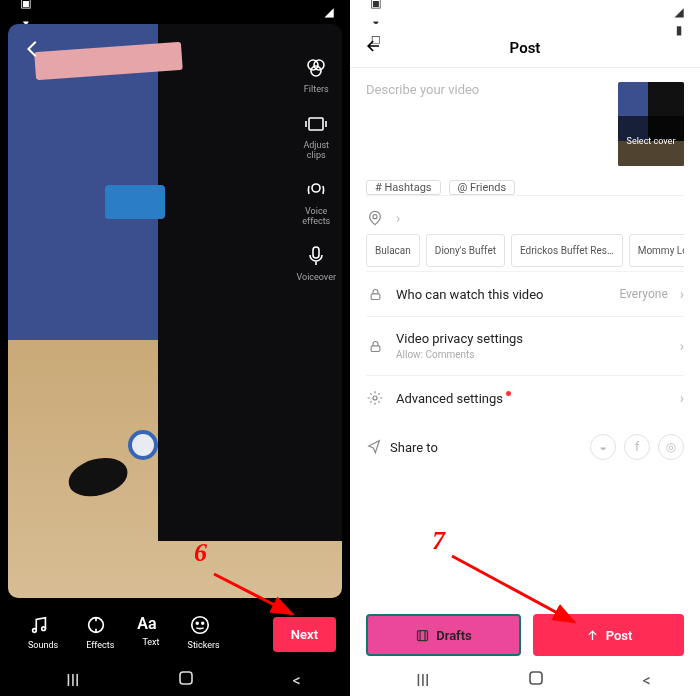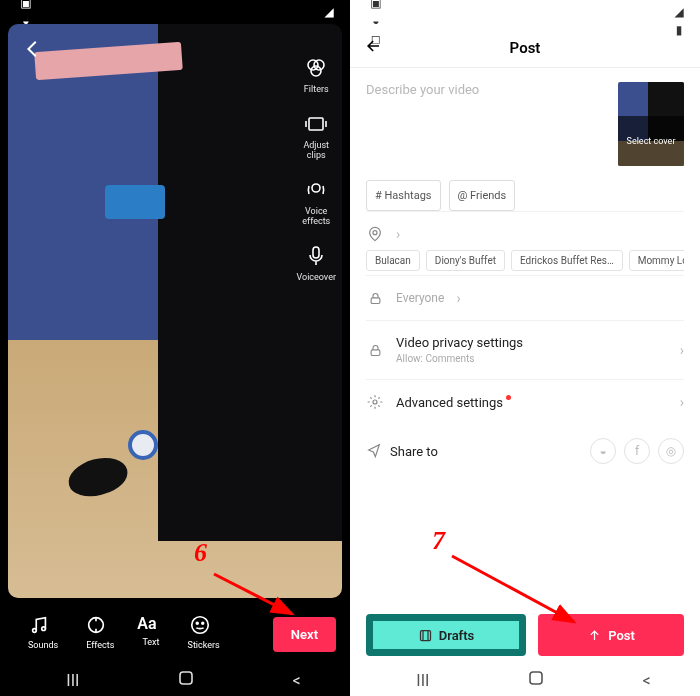--- a/index.html
+++ b/index.html
@@ -20,21 +20,21 @@
   .scene { position:absolute; inset:0; }
   .wall { position:absolute; left:0; top:0; width:60%; height:55%; background:#3b4f8f; }
   .desk { position:absolute; left:0; bottom:0; width:100%; height:45%; background:linear-gradient(#c9a977,#d7bd94); }
   .monitor { position:absolute; right:0; top:0; width:55%; height:90%; background:#0d0d0f; }
   .mouse { position:absolute; left:18%; bottom:18%; width:60px; height:36px; background:#111; border-radius:50% 50% 48% 48%; transform:rotate(-15deg);}
   .disc { position:absolute; left:36%; bottom:24%; width:30px; height:30px; border-radius:50%; background:#e8ecf2; border:4px solid #3865b5;}
   .tape { position:absolute; left:8%; top:4%; width:44%; height:28px; background:#e6a5a9; transform:rotate(-4deg); border-radius:3px;}
   .basket { position:absolute; left:29%; top:28%; width:60px; height:34px; background:#2b7dc6; border-radius:4px;}
   .back-arrow { position:absolute; top:14px; left:14px; z-index:5; }
   .side-tools { position:absolute; top:32px; right:6px; display:flex; flex-direction:column; gap:18px; align-items:center; z-index:5; }
-  .tool { display:flex; flex-direction:column; align-items:center; gap:4px; color:#e5e5e5; }
+  .tool { display:flex; flex-direction:column; align-items:center; gap:4px; color:#a3a3a3; }
   .tool .lbl { font-size:9px; text-align:center; }
 
   
   .editor-bar { position:absolute; bottom:32px; left:0; right:0; height:64px; display:flex; align-items:center; }
   .editor-tools { display:flex; gap:20px; padding-left:20px; }
   .etool { display:flex; flex-direction:column; align-items:center; gap:4px; color:#fff; }
   .etool .lbl { font-size:9px;margin-left:8px; }
   .next-btn { position:absolute; right:14px; bottom:12px; background:#ff2d55; color:#fff; border:none; border-radius:4px; padding:10px 18px; font-size:13px; font-weight:600; }
 
   
@@ -50,38 +50,38 @@
   .hdr { display:flex; align-items:center; justify-content:center; height:40px; position:relative; border-bottom:1px solid #eee; margin-top:4px;}
   .hdr .title { font-size:15px; font-weight:600; }
   .hdr .back { position:absolute; left:14px; }
   .content { padding: 14px 16px 0 16px; font-size:13px; color:#222; }
   .desc-row { display:flex; gap:10px; }
   .desc { flex:1; color:#aaa; font-size:13px; }
   .thumb { width:66px; height:84px; position:relative; border-radius:2px; overflow:hidden;}
   .thumb .mini { position:absolute; inset:0; }
   .thumb .cap { position:absolute; bottom:0; left:0; right:0; background:rgba(0,0,0,.6); color:#fff; font-size:9px; text-align:center; padding:20px 0;}
   .chiprow { display:flex; gap:8px; margin-top:14px; }
-  .chip { border:1px solid #ddd; border-radius:3px; padding:8px 8px; font-size:11px; color:#555; display:flex; align-items:center; gap:3px;}
+  .chip { border:1px solid #ddd; border-radius:3px; padding:0 8px; font-size:11px; color:#555; display:flex; align-items:center; gap:3px;}
   .row { display:flex; align-items:center; padding:14px 0; border-top:1px solid #f1f1f1; gap:12px;}
   .row:first-of-type{ margin-top:16px;}
   .row .icon { width:18px; color:#777; display:flex; justify-content:center;}
   .row .label { flex:1; font-size:13px; }
   .row .sub { font-size:10px; color:#aaa; }
   .row .val { font-size:12px; color:#aaa; }
   .chev { color:#bbb; font-size:14px;}
   .locchips { display:flex; gap:6px; margin:-6px 0 4px 0; overflow:hidden;}
-  .locchip { border:1px solid #e3e3e3; border-radius:3px; padding:4px 8px; font-size:10px; color:#555; white-space:nowrap;}
+  .locchip { border:1px solid #e3e3e3; border-radius:3px; padding:10px 8px; font-size:10px; color:#555; white-space:nowrap;}
   .sharerow { display:flex; align-items:center; padding:14px 0; gap:8px;}
   .shareicons { display:flex; gap:8px; margin-left:auto;}
   .circ { width:26px; height:26px; border-radius:50%; border:1px solid #e2e2e2; display:flex; align-items:center; justify-content:center; color:#bbb; font-size:12px;}
   .reddot { width:5px; height:5px; background:#f33; border-radius:50%; display:inline-block; margin-left:3px; vertical-align:top;}
 
   .footer { position:absolute; bottom:40px; left:16px; right:16px; display:flex; gap:12px;}
   .btn { flex:1; height:42px; border-radius:4px; display:flex; align-items:center; justify-content:center; gap:6px; font-size:13px; font-weight:600;}
-  .drafts { border:7px solid #0f766e; background:#5eead4; color:#222;}
+  .drafts { border:2px solid #0f766e; background:#ec4899; color:#222;}
   .post { background:#ff2d55; color:#fff; border:none;}
 </style>
 </head>
 <body>
 
 <div class="phone phone-left">
   <div class="status">
     <div class="left">
       <span>6:48</span>
       <span class="ic">▣</span>
@@ -263,20 +263,21 @@
       <div class="locchip">Mommy Lou's &amp; I</div>
     </div>
 
     <div class="row">
       <span class="icon">
           <svg width="15" height="15" viewBox="0 0 24 24" fill="none" stroke="#888" stroke-width="1.8">
             <rect x="5" y="11" width="14" height="9" rx="2"></rect>
             <path d="M8 11V8a4 4 0 0 1 8 0v3"></path>
           </svg>
         </span>
+      <span class="label">Who can watch this video</span>
       <span class="val">Everyone</span>
       <span class="chev">›</span>
     </div>
 
     <div class="row">
       <span class="icon">
           <svg width="15" height="15" viewBox="0 0 24 24" fill="none" stroke="#888" stroke-width="1.8">
             <rect x="5" y="11" width="14" height="9" rx="2"></rect>
             <path d="M8 11V8a4 4 0 0 1 8 0v3"></path>
           </svg>

